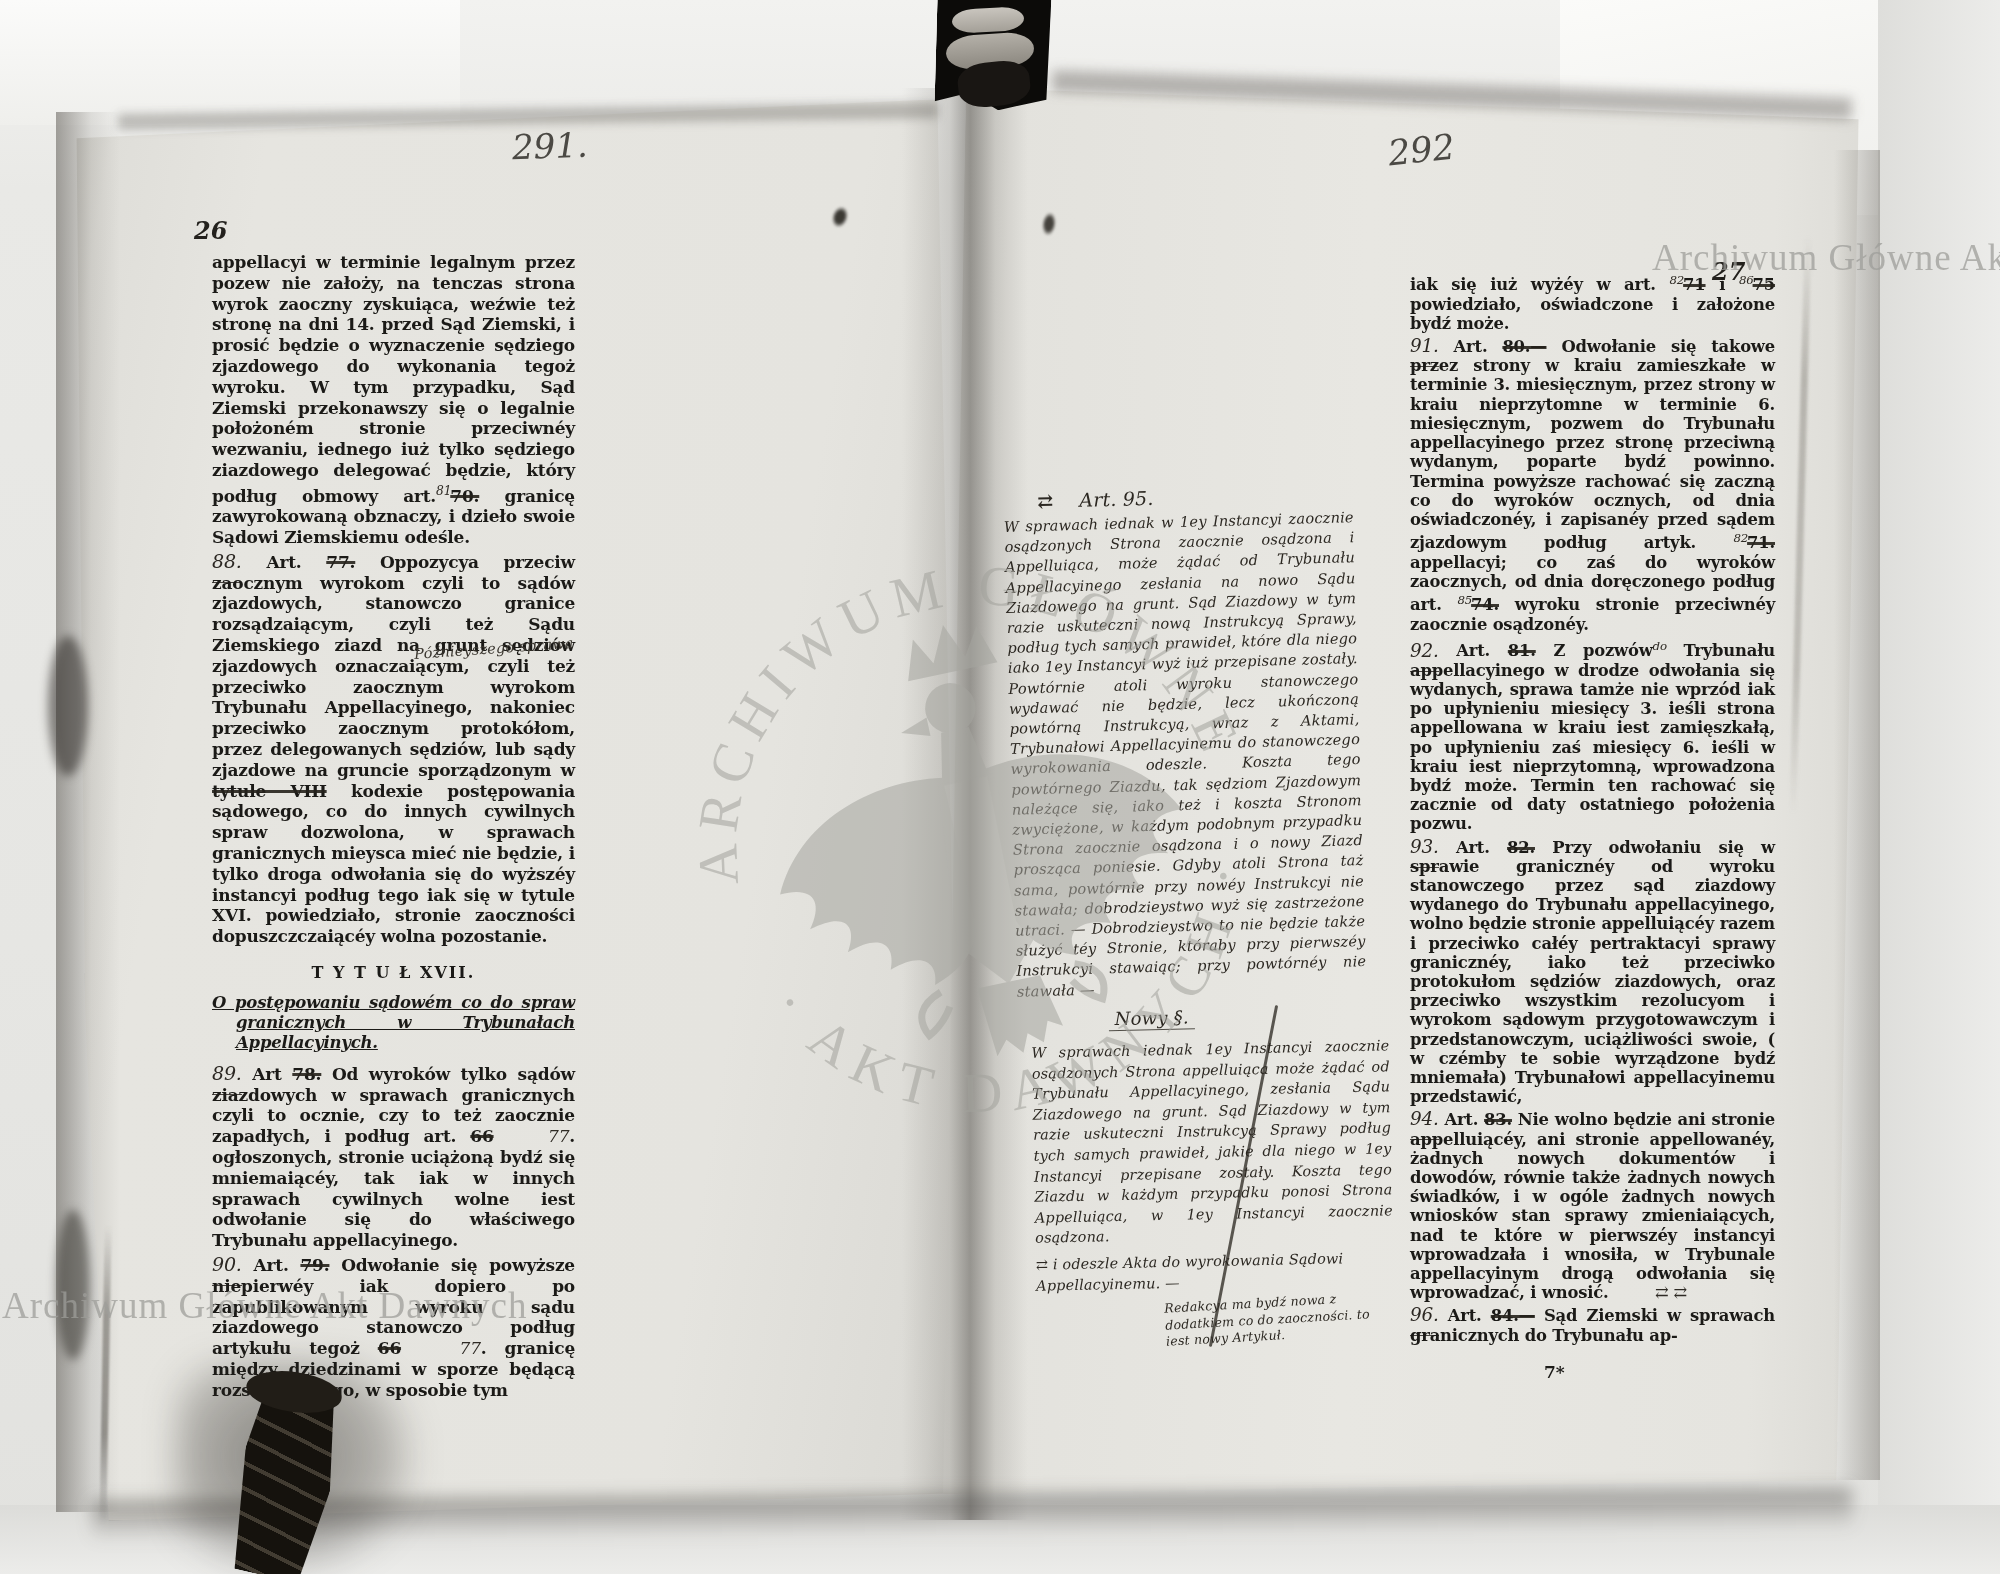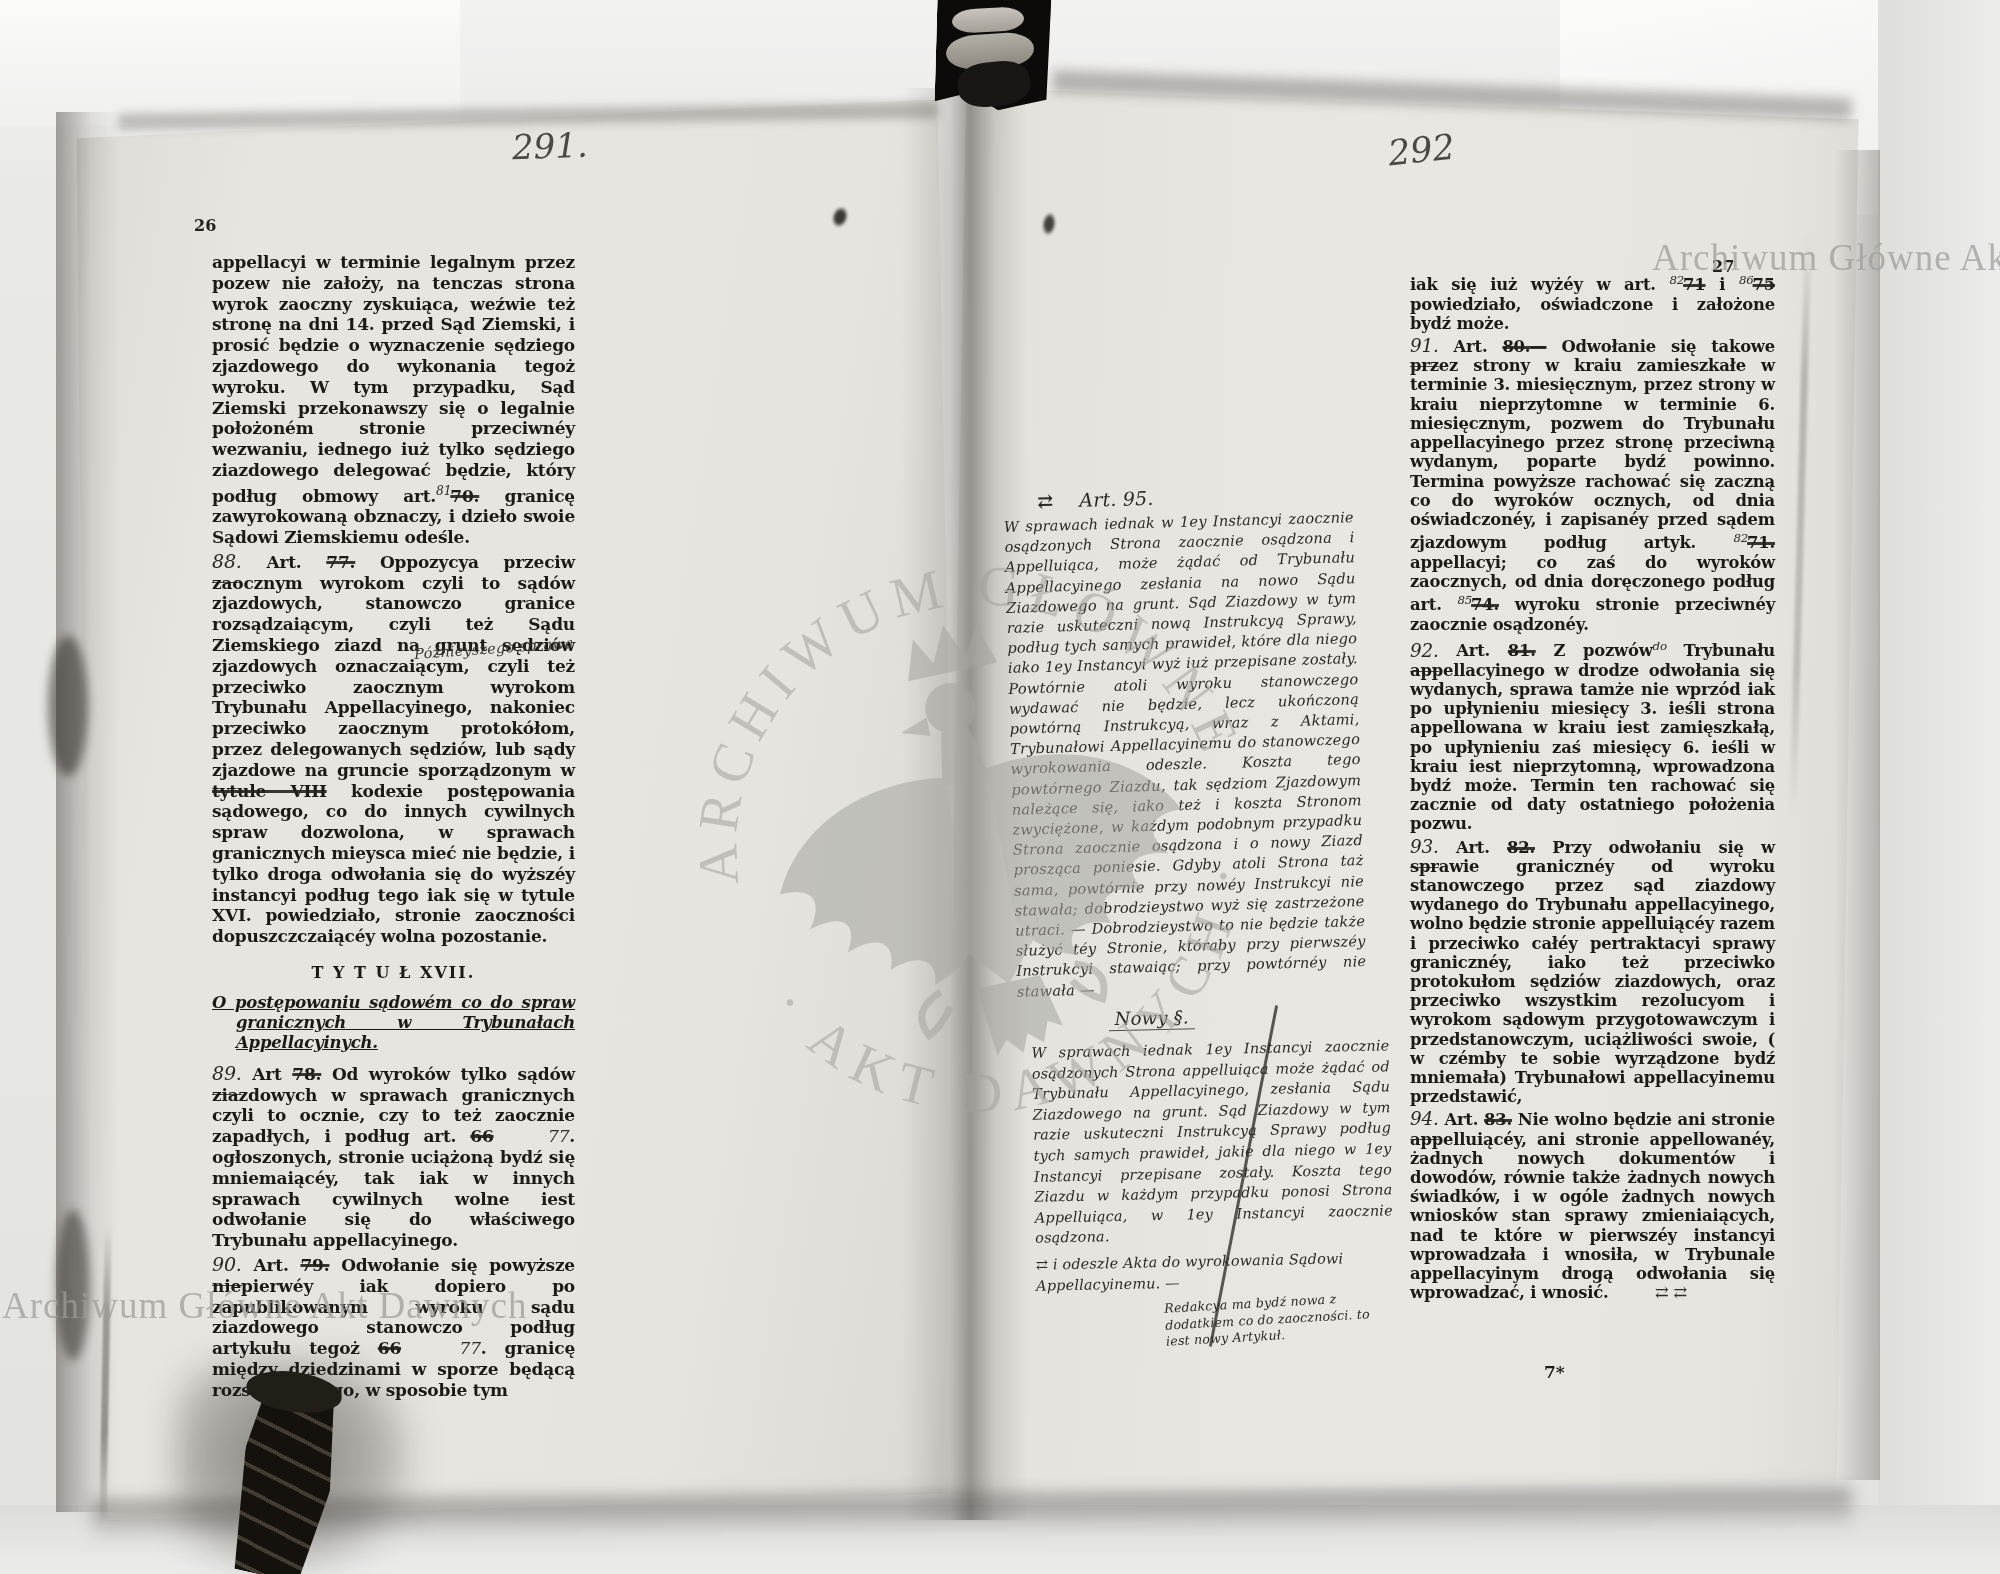--- a/index.html
+++ b/index.html
@@ -57,21 +57,21 @@
   .clamp-metal-2{left:946px;top:34px;width:88px;height:34px;background:linear-gradient(180deg,#b4b0a8,#8b877f);border-radius:34%/52%;z-index:6;transform:rotate(-4deg);}
   .clamp-dark{left:958px;top:62px;width:72px;height:44px;background:#191613;border-radius:40%;z-index:6;transform:rotate(-6deg);}
   .ribbon-shadow{left:175px;top:1360px;width:240px;height:214px;z-index:4;filter:blur(16px);
     background:radial-gradient(ellipse at 45% 45%,rgba(36,33,28,0.5) 0%,rgba(36,33,28,0.25) 55%,transparent 75%);}
   .ribbon{left:240px;top:1376px;width:92px;height:202px;z-index:5;transform:rotate(13deg);
     background:repeating-linear-gradient(14deg,#15120d 0 9px,#423c32 9px 13px,#15120d 13px 23px);
     clip-path:polygon(10% 0,80% 3%,100% 52%,88% 100%,18% 100%,0 40%);}
   .ribbon-fold{left:246px;top:1372px;width:96px;height:40px;z-index:5;background:#211d17;border-radius:50%;transform:rotate(8deg);}
 
   
-  .pagenum{z-index:3;font-weight:bold;color:#23211d;font-size:16px;}
+  .pagenum{z-index:3;font-weight:bold;color:#23211d;font-size:24px;font-style:italic;}
   .pagenum-left{left:194px;top:216px;}
   .pagenum-right{left:1712px;top:257px;}
   .col{z-index:3;color:#1b1a17;font-weight:bold;text-align:justify;margin-left:16px;}
   .col-left{left:196px;top:252px;width:363px;font-size:17px;line-height:20.8px;letter-spacing:-0.2px;}
   .col-right{left:1394px;top:271px;width:365px;font-size:16.4px;line-height:19.2px;letter-spacing:-0.2px;}
   .col p{margin:0 0 3px 0;}
   .tytul{margin:16px 0 9px 0 !important;text-align:center;letter-spacing:2px;font-size:16px;}
   .subtytul{font-style:italic;font-size:16.5px;line-height:20px;margin:0 0 10px 0 !important;padding-left:24px;text-indent:-24px;text-decoration:underline;}
   .sig-footer{z-index:3;left:1544px;top:1362px;font-weight:bold;font-size:17px;color:#1b1a17;}
 
@@ -156,20 +156,21 @@
   </div>
   <div class="abs hand margin-note">Późnieyszego sprawa</div>
 
   <div class="abs pagenum pagenum-right">27</div>
   <div class="abs col col-right">
     <p><span class="k-print">iak się iuż wyżéy w art. </span><span class="k-handsup">82</span><span class="k-strike">71</span><span class="k-print"> i </span><span class="k-handsup">86</span><span class="k-strike">75</span><span class="k-print"> powiedziało, oświadczone i założone bydź może.</span></p>
     <p><span class="k-handnum">91.</span><span class="k-print"> Art. </span><span class="k-strike">80.—</span><span class="k-print"> Odwołanie się takowe przez strony w kraiu zamieszkałe w terminie 3. miesięcznym, przez strony w kraiu nieprzytomne w terminie 6. miesięcznym, pozwem do Trybunału appellacyinego przez stronę przeciwną wydanym, poparte bydź powinno.  Termina powyższe rachować się zaczną co do wyroków ocznych, od dnia oświadczonéy, i zapisanéy przed sądem zjazdowym podług artyk. </span><span class="k-handsup">82</span><span class="k-strike">71.</span><span class="k-print"> appellacyi; co zaś do wyroków zaocznych, od dnia doręczonego podług art. </span><span class="k-handsup">85</span><span class="k-strike">74.</span><span class="k-print"> wyroku stronie przeciwnéy zaocznie osądzonéy.</span></p>
     <p><span class="k-handnum">92.</span><span class="k-print"> Art. </span><span class="k-strike">81.</span><span class="k-print"> Z pozwów</span><span class="k-handsup">do</span><span class="k-print"> Trybunału appellacyinego w drodze odwołania się wydanych, sprawa tamże nie wprzód iak po upłynieniu miesięcy 3. ieśli strona appellowana w kraiu iest zamięszkałą, po upłynieniu zaś miesięcy 6. ieśli w kraiu iest nieprzytomną, wprowadzona bydź może. Termin ten rachować się zacznie od daty ostatniego położenia pozwu.</span></p>
     <p><span class="k-handnum">93.</span><span class="k-print"> Art. </span><span class="k-strike">82.</span><span class="k-print"> Przy odwołaniu się w sprawie granicznéy od wyroku stanowczego przez sąd ziazdowy wydanego do Trybunału appellacyinego, wolno będzie stronie appelluiącéy razem i przeciwko całéy pertraktacyi sprawy granicznéy, iako też przeciwko protokułom sędziów ziazdowych, oraz przeciwko wszystkim rezolucyom i wyrokom sądowym przygotowawczym i przedstanowczym, uciążliwości swoie, ( w czémby te sobie wyrządzone bydź mniemała) Trybunałowi appellacyinemu przedstawić,</span></p>
     <p><span class="k-handnum">94.</span><span class="k-print"> Art. </span><span class="k-strike">83.</span><span class="k-print"> Nie wolno będzie ani stronie appelluiącéy, ani stronie appellowanéy, żadnych nowych dokumentów i dowodów, równie także żadnych nowych świadków, i w ogóle żadnych nowych wniosków stan sprawy zmieniaiących, nad te które w pierwszéy instancyi wprowadzała i wnosiła, w Trybunale appellacyinym drogą odwołania się wprowadzać, i wnosić. </span><span class="k-hand">⇄   ⇄</span></p>
+    <p><span class="k-handnum">96.</span><span class="k-print"> Art. </span><span class="k-strike">84.—</span><span class="k-print"> Sąd Ziemski w sprawach granicznych do Trybunału ap-</span></p>
   </div>
   <div class="abs sig-footer">7*</div>
 
   <div class="abs hand hw1">
     <div class="hw1-head">
       <span class="hw-mark">⇄</span><span>Art. 95.</span>
     </div>
     <div class="hw-body">W sprawach iednak w 1ey Instancyi zaocznie osądzonych Strona zaocznie osądzona i Appelluiąca, może żądać od Trybunału Appellacyinego zesłania na nowo Sądu Ziazdowego na grunt. Sąd Ziazdowy w tym razie uskuteczni nową Instrukcyą Sprawy, podług tych samych prawideł, które dla niego iako 1ey Instancyi wyż iuż przepisane zostały. Powtórnie atoli wyroku stanowczego wydawać nie będzie, lecz ukończoną powtórną Instrukcyą, wraz z Aktami, Trybunałowi Appellacyinemu do stanowczego wyrokowania odeszle.  Koszta tego powtórnego Ziazdu, tak sędziom Zjazdowym należące się, iako też i koszta Stronom zwyciężone, w każdym podobnym przypadku Strona zaocznie osądzona i o nowy Ziazd prosząca poniesie. Gdyby atoli Strona taż sama, powtórnie przy nowéy Instrukcyi nie stawała; dobrodzieystwo wyż się zastrzeżone utraci. — Dobrodzieystwo to nie będzie także służyć téy Stronie, któraby przy pierwszéy Instrukcyi stawaiąc; przy powtórnéy nie stawała —</div>
   </div>
 

